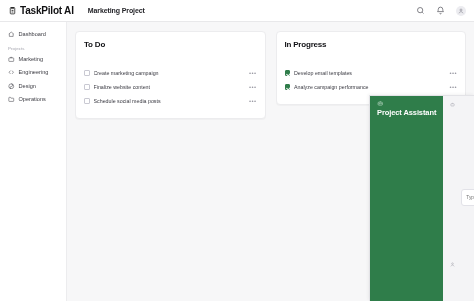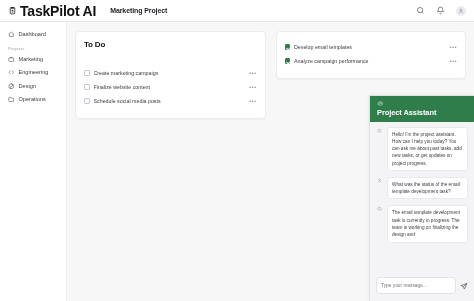--- a/index.html
+++ b/index.html
@@ -14,21 +14,21 @@
   
   .topbar {
     height: 22px; flex: 0 0 22px;
     background: #ffffff;
     border-bottom: 1px solid #e8e8ea;
     display: flex; align-items: center;
     padding: 0 8px;
   }
   .brand { display: flex; align-items: center; gap: 3px; }
   .brand-mark { width: 9px; height: 9px; color: #1a1a1a; display: block; }
-  .brand-name { font-size: 14px; font-weight: bold; color: #111113; letter-spacing: -0.2px; }
+  .brand-name { font-size: 10px; font-weight: bold; color: #111113; letter-spacing: -0.2px; }
   .project-title { font-size: 7px; font-weight: bold; color: #25252a; margin-left: 14px; letter-spacing: -0.1px; }
   .topbar-actions { margin-left: auto; display: flex; align-items: center; gap: 11px; }
   .tb-icon { width: 9px; height: 9px; color: #5b5b63; display: block; }
   .avatar {
     width: 10px; height: 10px; border-radius: 50%;
     background: #ececf0; color: #84848e;
     display: flex; align-items: center; justify-content: center;
   }
   .avatar svg { width: 6px; height: 6px; }
 
@@ -84,21 +84,21 @@
   .task-label { font-size: 5.3px; color: #3a3a42; flex: 1; white-space: nowrap; overflow: hidden; text-overflow: ellipsis; }
   .dots { font-size: 6px; color: #9a9aa4; letter-spacing: 0.4px; line-height: 1; }
 
   
   .chat {
     position: absolute; right: 0; bottom: 0;
     width: 105px; height: 206px;
     background: #f4f4f6;
     border-left: 1px solid #e3e3e7;
     border-top: 1px solid #e3e3e7;
-    display: flex; flex-direction: column;
+    display: flex; flex-direction: row;
     box-shadow: -1px -1px 3px rgba(16,16,20,0.05);
   }
   .chat-header {
     background: #2f7d4a; color: #ffffff;
     padding: 4px 7px 5px 7px; flex: 0 0 auto;
   }
   .chat-header .bot { width: 6.5px; height: 6.5px; display: block; color: #cfe6d8; margin-bottom: 1px; }
   .chat-title { font-size: 7.5px; font-weight: bold; letter-spacing: -0.1px; }
   .chat-log { flex: 1; padding: 5px 6px; overflow: hidden; display: flex; flex-direction: column; gap: 6px; }
   .msg { display: flex; gap: 4px; align-items: flex-start; }
@@ -215,20 +215,21 @@
           <div class="dots">•••</div>
         </div>
         <div class="task">
           <div class="cbox"></div>
           <div class="task-label">Schedule social media posts</div>
           <div class="dots">•••</div>
         </div>
       </div>
 
       <div class="column">
+        <div class="col-title">In Progress</div>
         <div class="task">
           <div class="cbox done"></div>
           <div class="task-label">Develop email templates</div>
           <div class="dots">•••</div>
         </div>
         <div class="task">
           <div class="cbox done"></div>
           <div class="task-label">Analyze campaign performance</div>
           <div class="dots">•••</div>
         </div>

